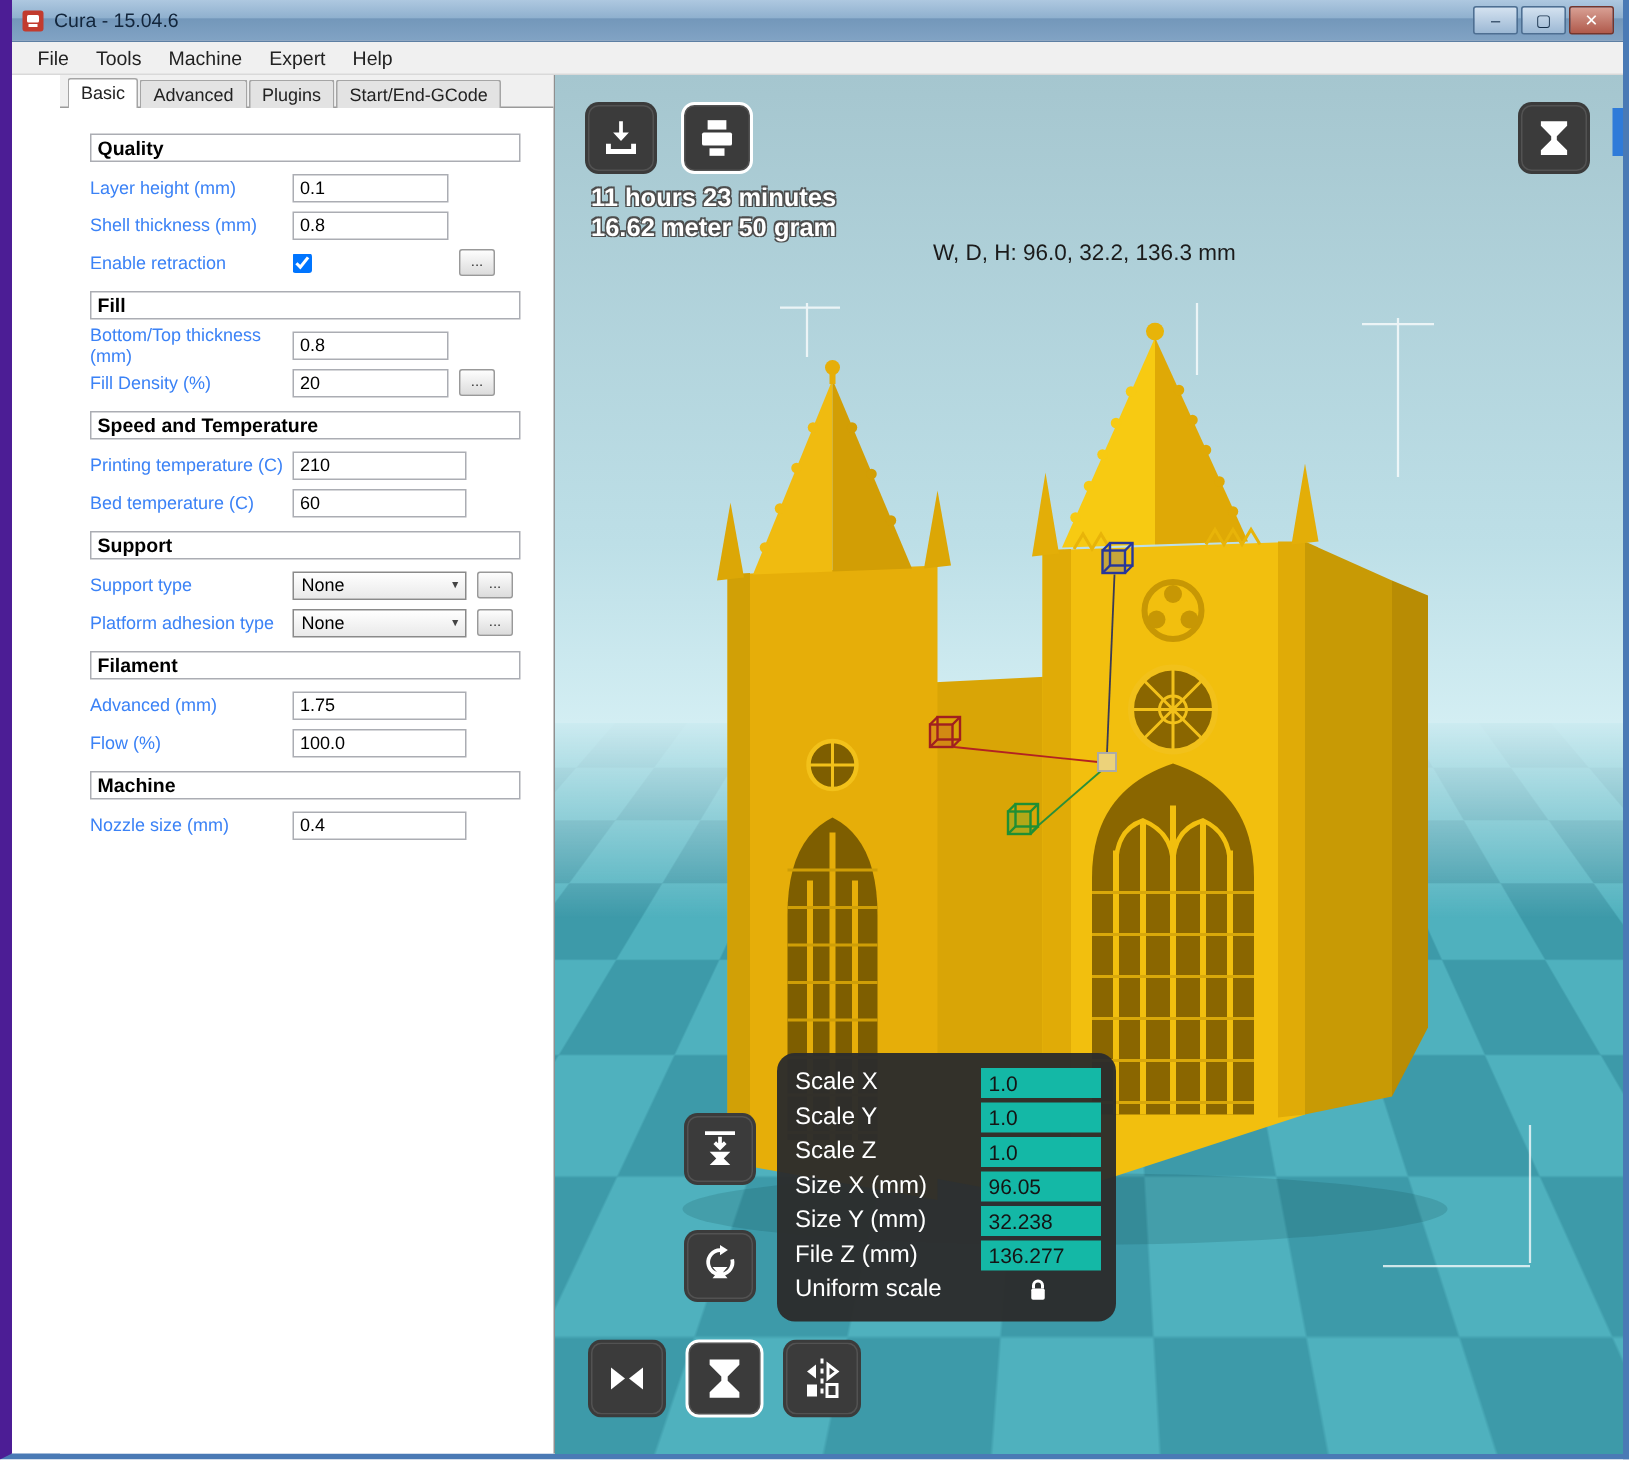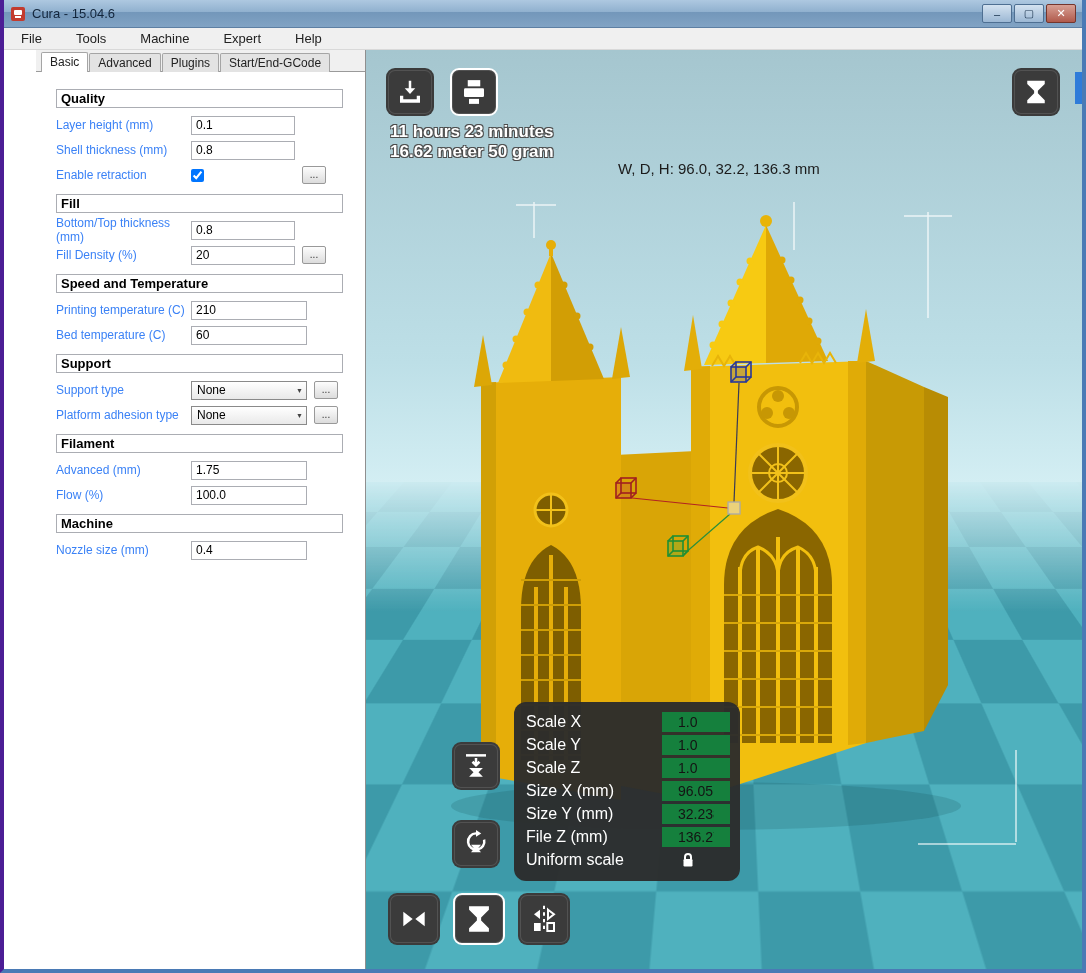--- a/index.html
+++ b/index.html
@@ -1,34 +1,34 @@
 <!DOCTYPE html>
 <html><head>
 <meta charset="utf-8">
 <style>
   * { box-sizing: border-box; margin: 0; padding: 0; }
   html,body { width:1086px; height:973px; font-family:"Liberation Sans", sans-serif; background:#fff; }
   .window { width:1086px; height:973px; display:flex; flex-direction:column;
-            border-left:4px solid #4c1d95; border-right:4px solid #4a7ab5; border-bottom:4px solid #4a7ab5; background:#fff; }
+            border-left:8px solid #4c1d95; border-right:4px solid #4a7ab5; border-bottom:4px solid #4a7ab5; background:#fff; }
 
   
   .titlebar { height:28px; flex:0 0 28px; display:flex; align-items:center; padding:0 6px;
               background:linear-gradient(180deg,#aec8e0 0%, #8fb0ce 45%, #7397ba 46%, #81a3c4 100%);
               border-bottom:1px solid #5d7fa3; }
   .app-icon { width:16px; height:16px; margin-right:6px; display:inline-flex; }
   .win-title { font-size:13px; color:#12253b; flex:1; }
   .win-btns { display:flex; gap:2px; }
   .win-btn { width:30px; height:19px; display:flex; align-items:center; justify-content:center;
              font-size:11px; color:#142e49; border:1px solid #4e6f92; border-radius:2px;
              background:linear-gradient(#d4e2f0,#9cb8d4); cursor:default; }
   .win-btn.close { background:linear-gradient(#d8a094,#b05a4c); border-color:#74352c; color:#fff; }
 
   
   .menubar { height:22px; flex:0 0 22px; background:#f0f0f0; border-bottom:1px solid #d9d9d9;
-             display:flex; align-items:center; padding-left:8px;gap:16px; }
+             display:flex; align-items:center; padding-left:8px; }
   .menu-item { font-size:13px; color:#222; padding:2px 9px; }
 
   
   .content { flex:1; display:flex; min-height:0; }
 
   
   .settings { width:330px; flex:0 0 330px; background:#fff; border-right:1px solid #8f8f8f; display:flex; flex-direction:column;margin-left:32px; }
   .tabs { height:22px; background:#f0f0f0; display:flex; align-items:flex-end; padding-left:5px; border-bottom:1px solid #9a9a9a; }
   .tab { font-size:12px; color:#222; background:#e3e3e3; border:1px solid #a5a5a5; border-bottom:none;
          padding:2px 8px 2px 8px; margin-right:1px; border-radius:2px 2px 0 0; position:relative; top:1px; }
@@ -73,22 +73,22 @@
 
   .stats { position:absolute; left:24px; top:72px; font-size:17px; font-weight:bold; color:#fff; line-height:20px;
            text-shadow:1px 1px 0 #4d4d4d, -1px 1px 0 #4d4d4d, 1px -1px 0 #4d4d4d, -1px -1px 0 #4d4d4d; }
   .dims { position:absolute; left:252px; top:110px; font-size:15px; color:#1b1b1b; }
   .edge-accent { position:absolute; right:0; top:22px; width:7px; height:32px; background:#2f7bd9; }
 
   .scale-panel { position:absolute; left:148px; top:652px; width:226px; background:rgba(44,44,44,0.96);
                  border-radius:12px; padding:8px 10px 9px 12px; }
   .sp-row { display:flex; align-items:center; height:22px; margin:1px 0; }
   .sp-label { color:#fff; font-size:16px; flex:1; }
-  .sp-val { width:68px; height:20px; background:#15803d; border:none; color:#141414; font-size:14px;
-            padding:1px 16px; font-family:inherit; }
+  .sp-val { width:80px; height:20px; background:#14b8a6; border:none; color:#141414; font-size:14px;
+            padding:1px 5px; font-family:inherit; }
   .sp-lockbox { width:84px; display:flex; justify-content:center; }
 </style>
 </head>
 <body>
 
 <div class="window">
 
   <div class="titlebar">
     <span class="app-icon">
       <svg width="16" height="16" viewBox="0 0 16 16">

